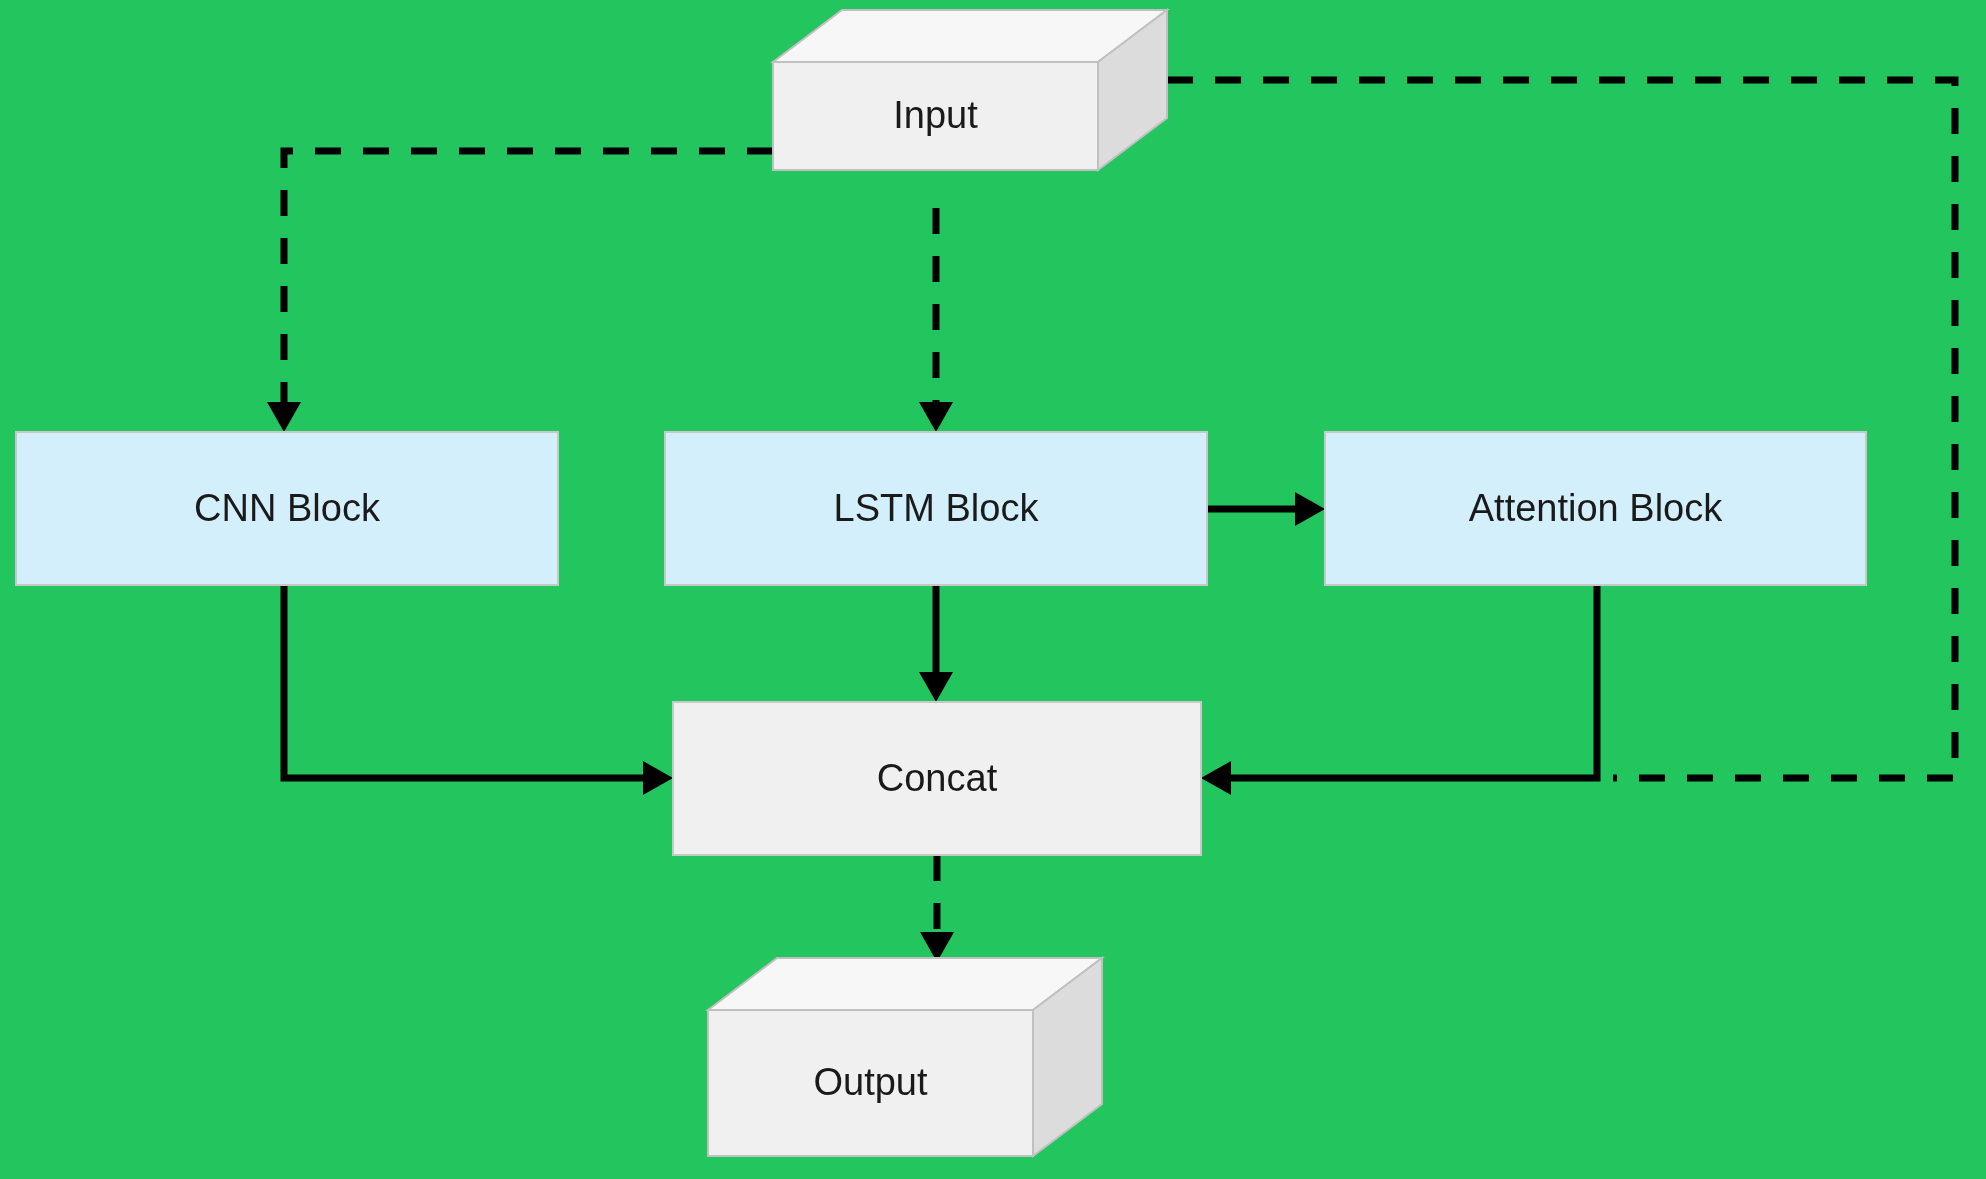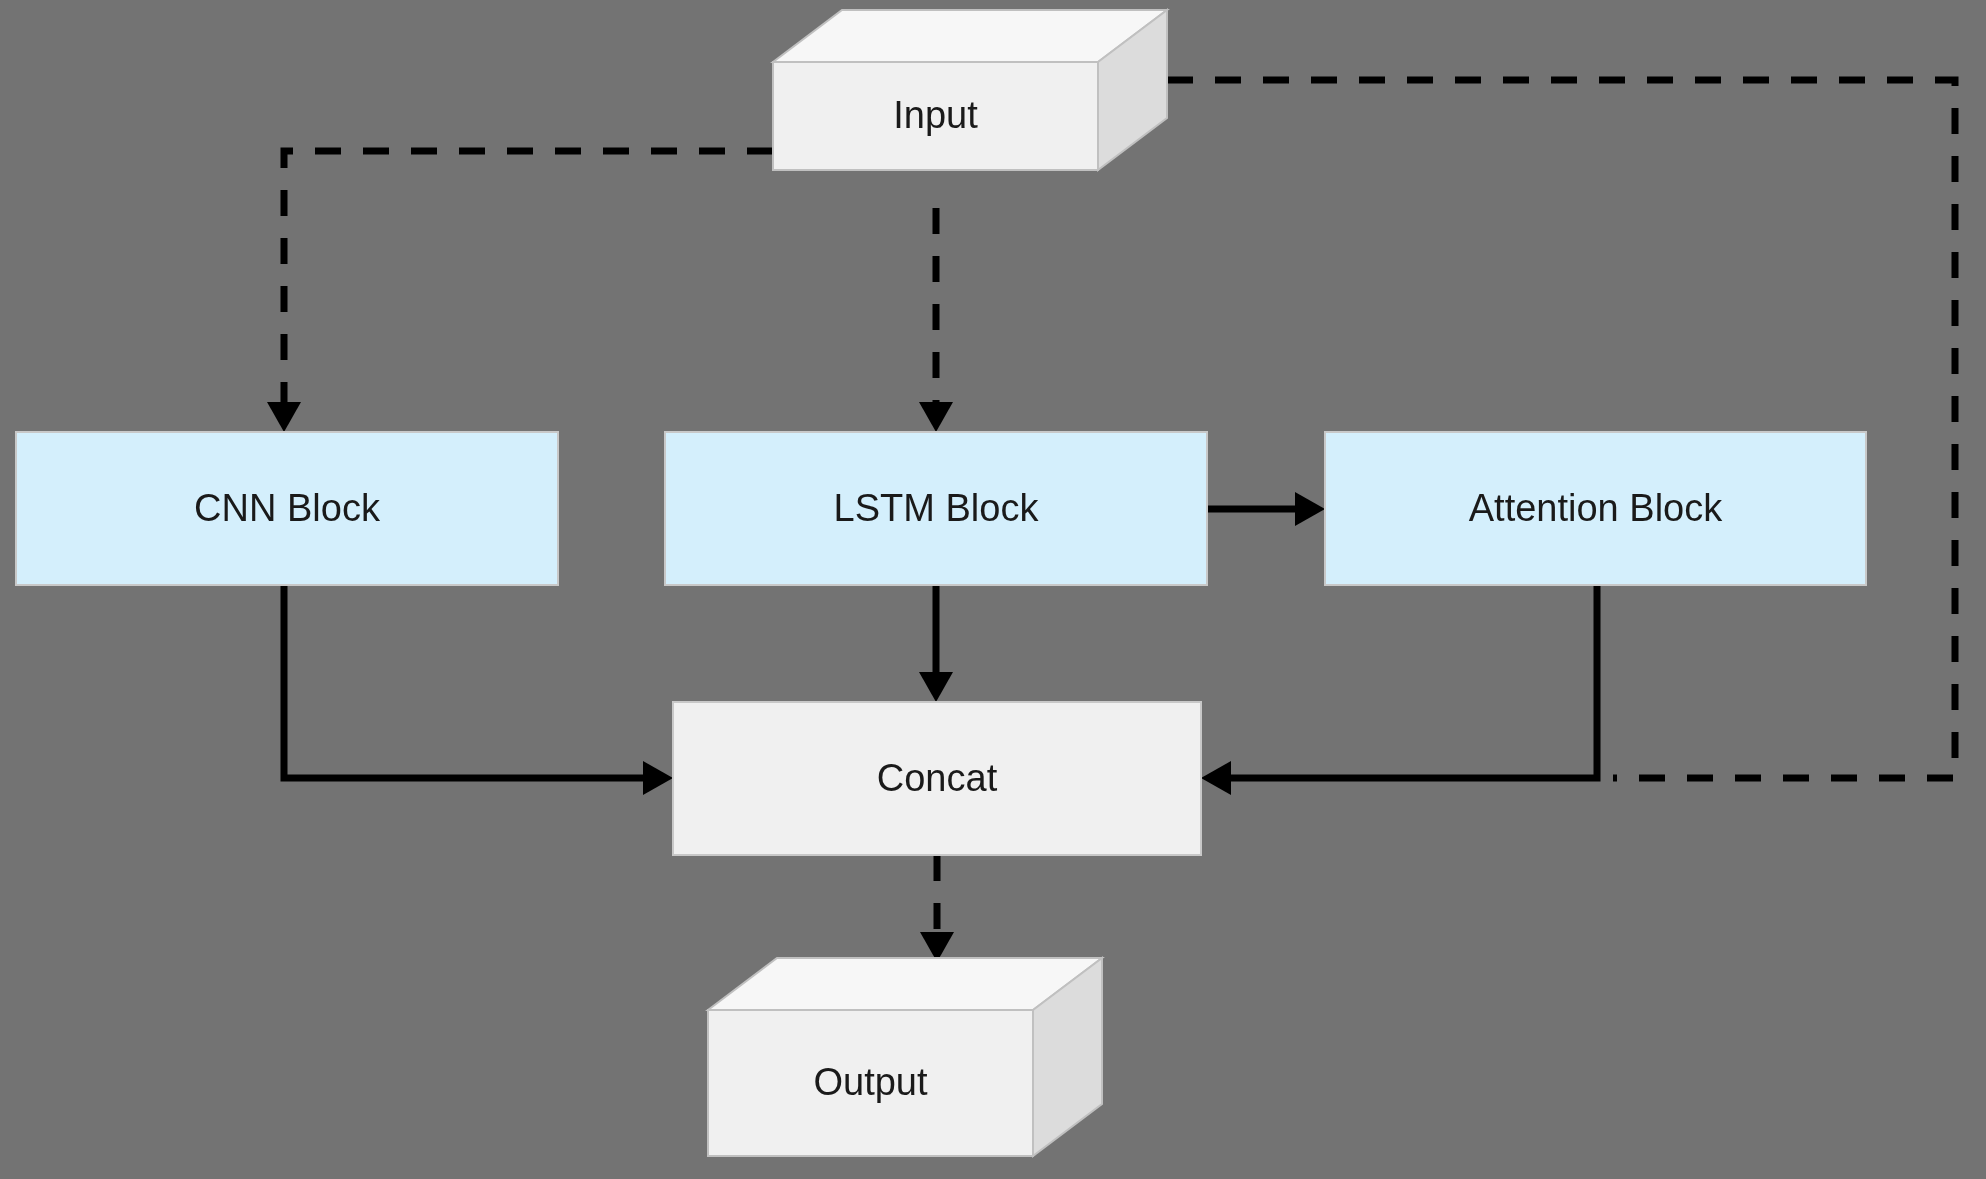--- a/index.html
+++ b/index.html
@@ -8,21 +8,21 @@
     padding: 0;
     background: #ffffff;
   }
   body {
     font-family: "Liberation Sans", sans-serif;
   }
   #diagram-root {
     position: relative;
     width: 1986px;
     height: 1179px;
-    background: #737373;
+    background: #22c55e;
     overflow: hidden;
   }
   #diagram-svg {
     position: absolute;
     top: 0;
     left: 0;
     width: 1986px;
     height: 1179px;
   }
   .node-label {

